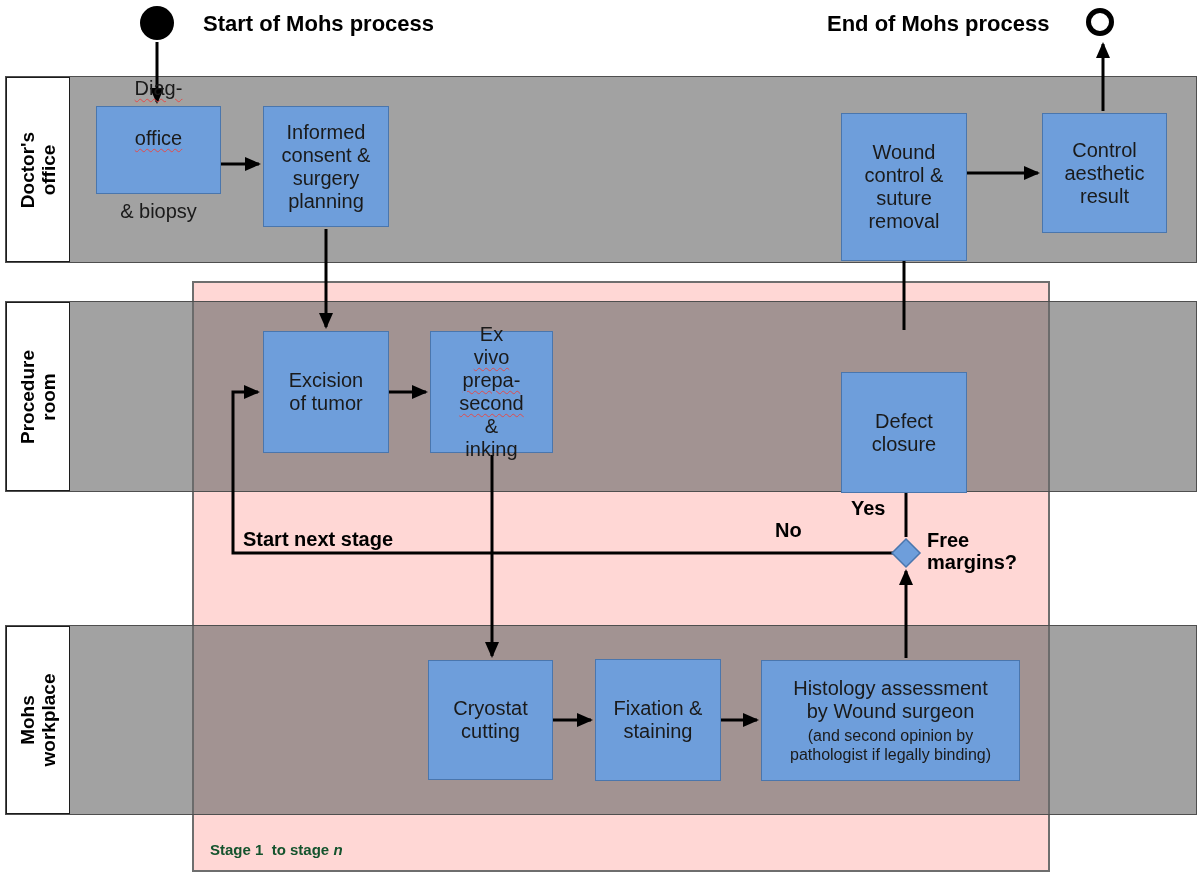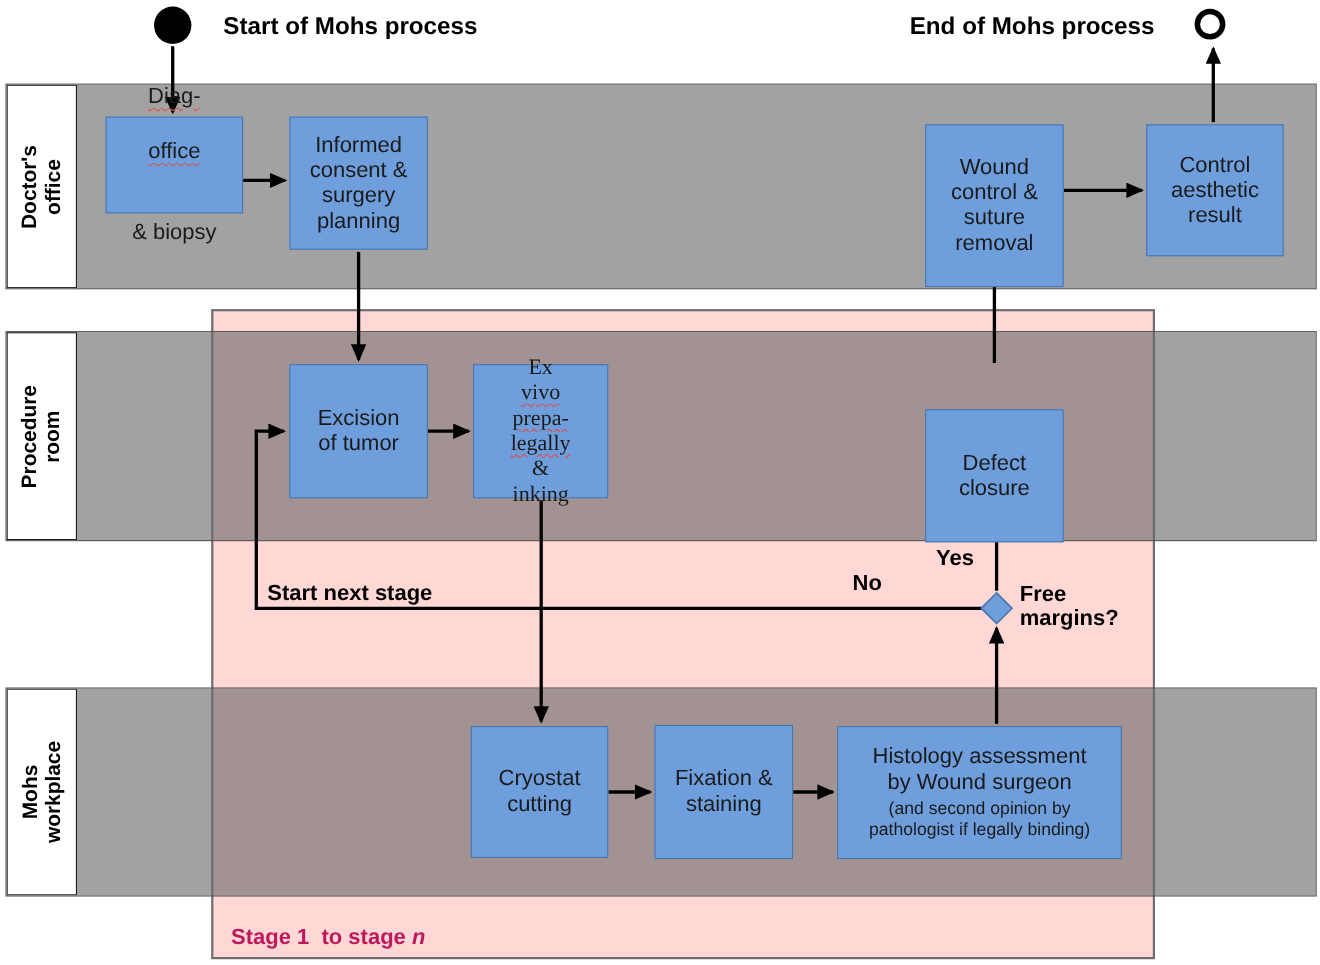--- a/index.html
+++ b/index.html
@@ -9,21 +9,21 @@
   }
   
   .stage-overlay{
     position:absolute;left:192px;top:281px;width:858px;height:591px;
     background:var(--stage-fill,#ffd7d5);
     border:2px solid var(--stage-border,#6e6e6e);
     box-sizing:border-box;z-index:1;
   }
   .stage-label{
     position:absolute;left:16px;top:558px;
-    font-size:20px;font-weight:bold;white-space:pre;color:#be185d;
+    font-size:15px;font-weight:bold;white-space:pre;color:#14532d;
   }
   .stage-label i{font-style:italic;}
   
   .lane{
     position:absolute;left:5px;width:1192px;
     border:1px solid var(--lane-border,#4f4f4f);
     box-sizing:border-box;z-index:2;
   }
   .lane-band{
     position:absolute;left:64px;right:0;top:0;bottom:0;
@@ -82,21 +82,21 @@
   .edge-label{
     position:absolute;font-size:20px;font-weight:bold;line-height:22px;
     white-space:pre-line;z-index:5;color:#000;
   }
   
   #n-diagnostic{left:96px;top:106px;width:125px;height:88px;gap:27px;}
   #n-informed{left:263px;top:106px;width:126px;height:121px;}
   #n-wound{left:841px;top:113px;width:126px;height:148px;}
   #n-control{left:1042px;top:113px;width:125px;height:120px;}
   #n-excision{left:263px;top:331px;width:126px;height:122px;}
-  #n-exvivo{left:430px;top:331px;width:123px;height:122px;font-family:Liberation Serif, serif;}
+  #n-exvivo{left:430px;top:331px;width:123px;height:122px;}
   #n-defect{left:841px;top:332px;width:126px;height:121px;margin-top:40px;}
   #n-cryostat{left:428px;top:660px;width:125px;height:120px;}
   #n-fixation{left:595px;top:659px;width:126px;height:122px;}
   #n-histology{left:761px;top:660px;width:259px;height:121px;}
   
   #lane-doctors{top:76px;height:187px;}
   #lane-procedure{top:301px;height:191px;}
   #lane-mohs{top:625px;height:190px;}
   
   #lbl-yes{left:851px;top:497px;}
@@ -172,21 +172,21 @@
 control &amp;
 suture
 removal</div>
   <div class="node" id="n-control">Control
 aesthetic
 result</div>
   <div class="node" id="n-excision">Excision
 of tumor</div>
   <div class="node" id="n-exvivo">Ex <span class="sq">vivo</span>
 <span class="sq">prepa-</span>
-<span class="sq">legally</span> &amp;
+<span class="sq">second</span> &amp;
 inking</div>
   <div class="node" id="n-defect">Defect
 closure</div>
   <div class="node" id="n-cryostat">Cryostat
 cutting</div>
   <div class="node" id="n-fixation">Fixation &amp;
 staining</div>
   <div class="node" id="n-histology">
     <span style="white-space:pre-line;">Histology assessment
 by Wound surgeon</span>

